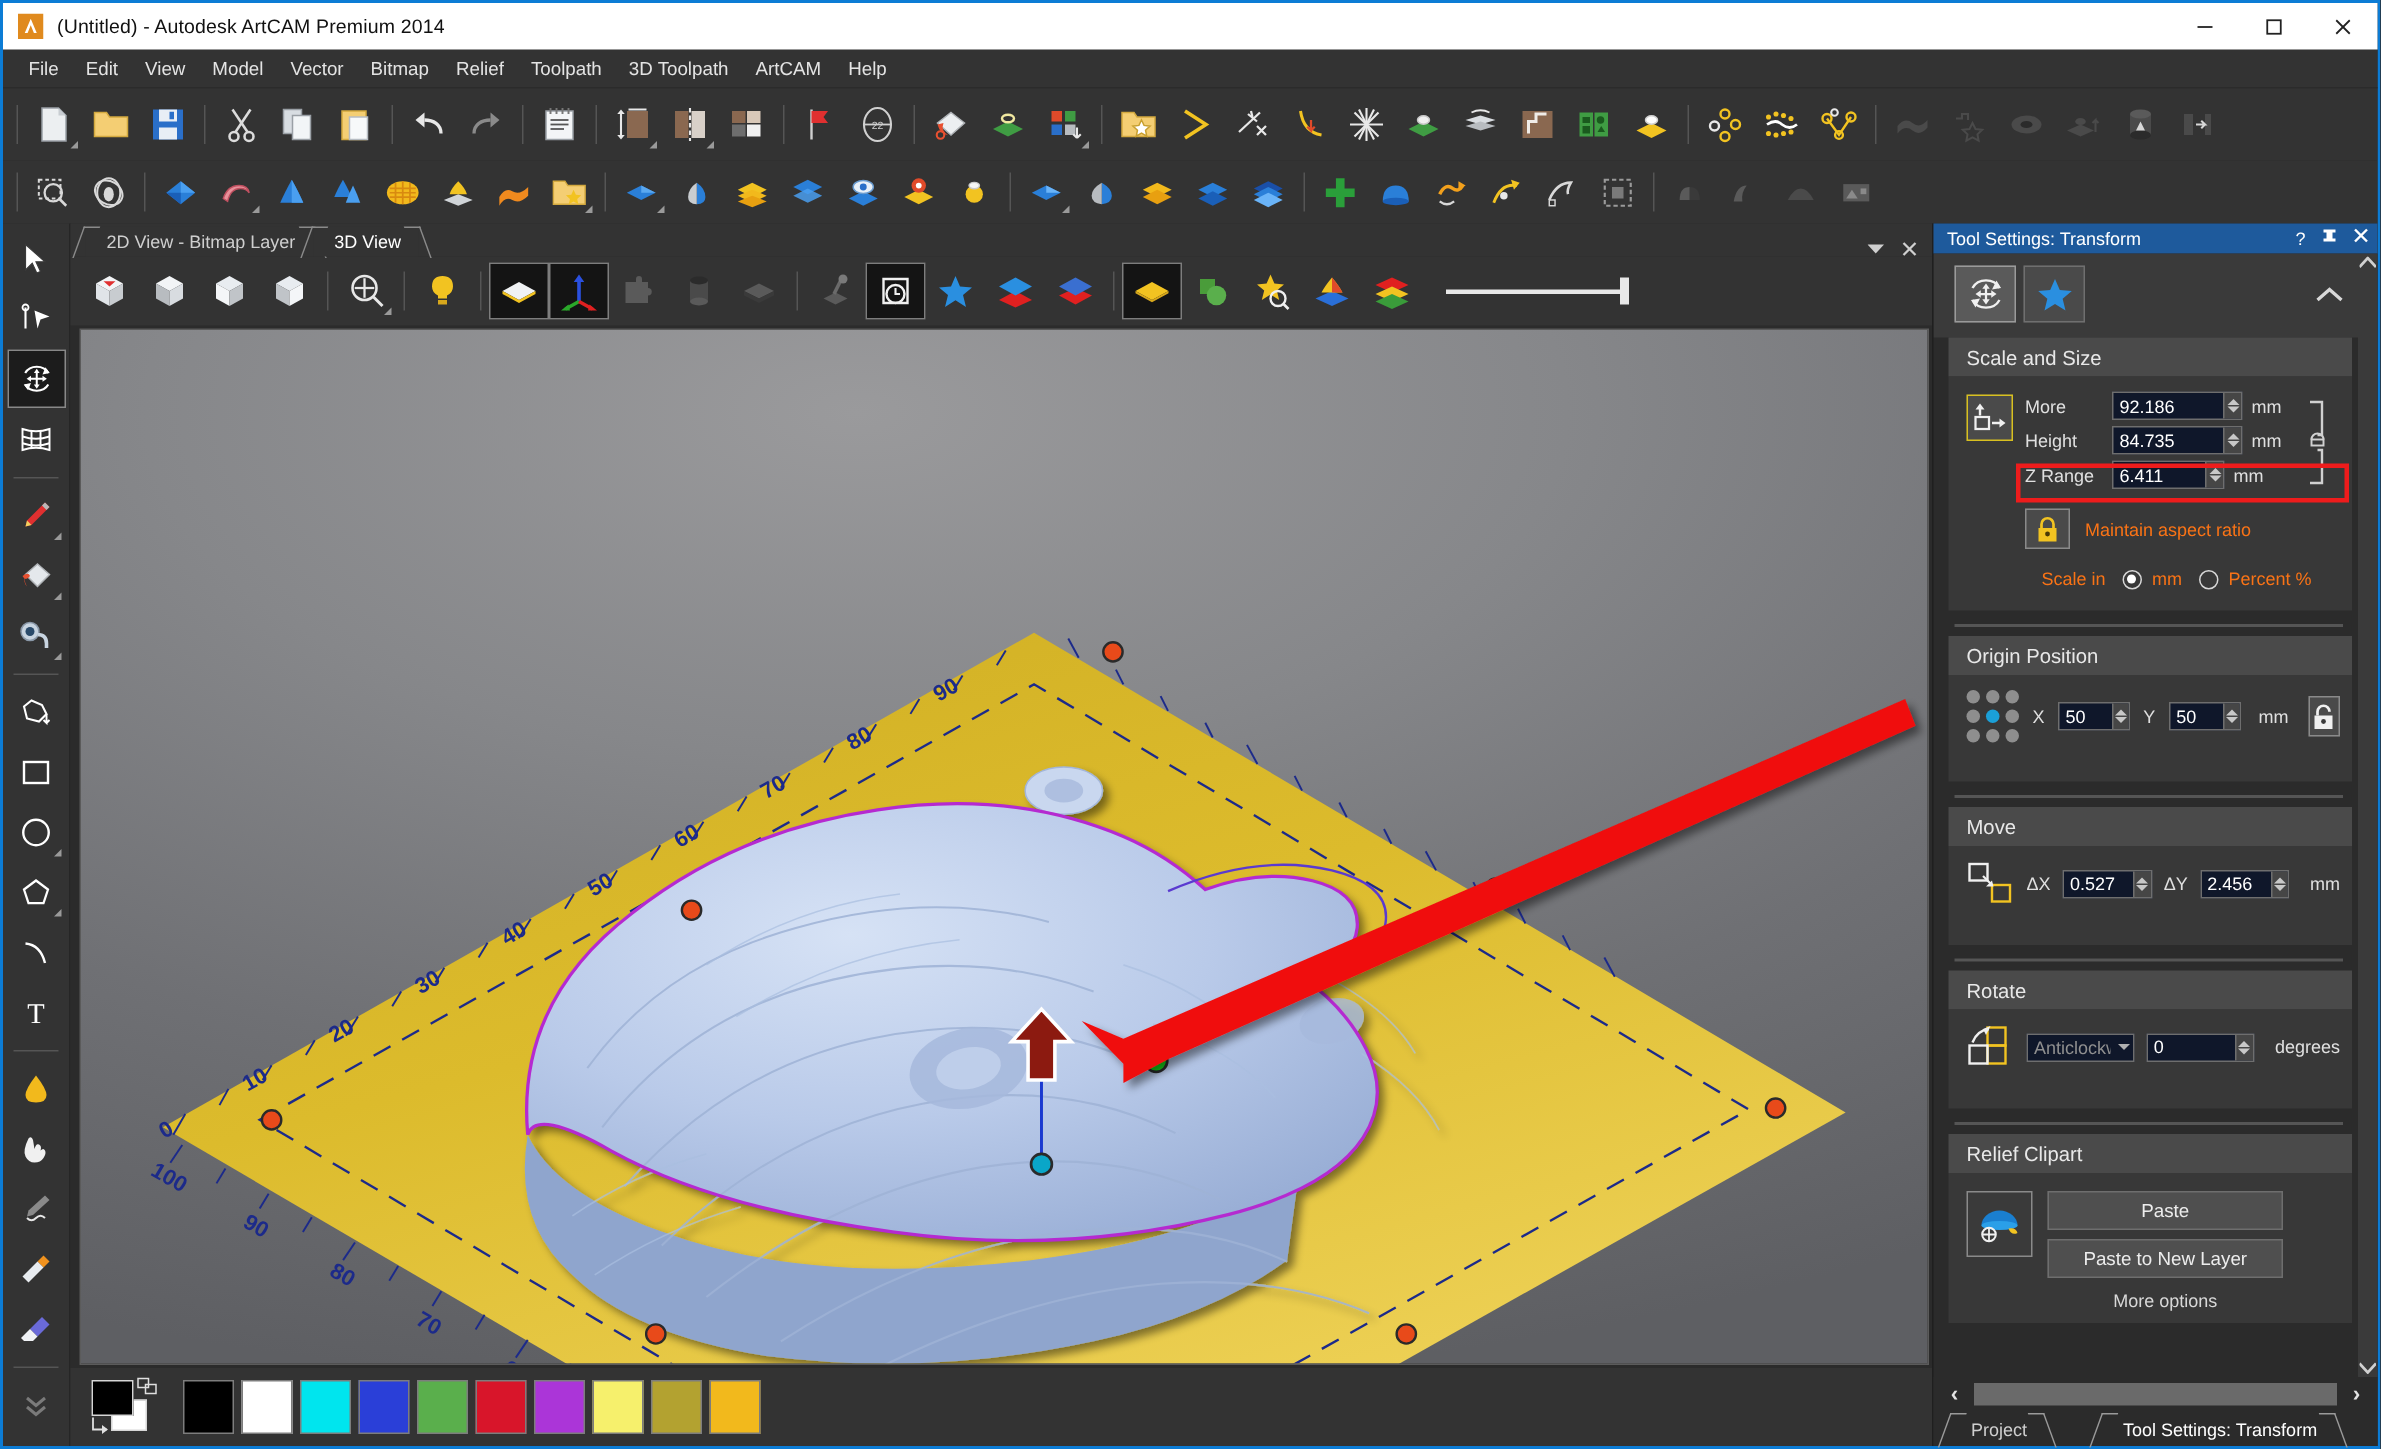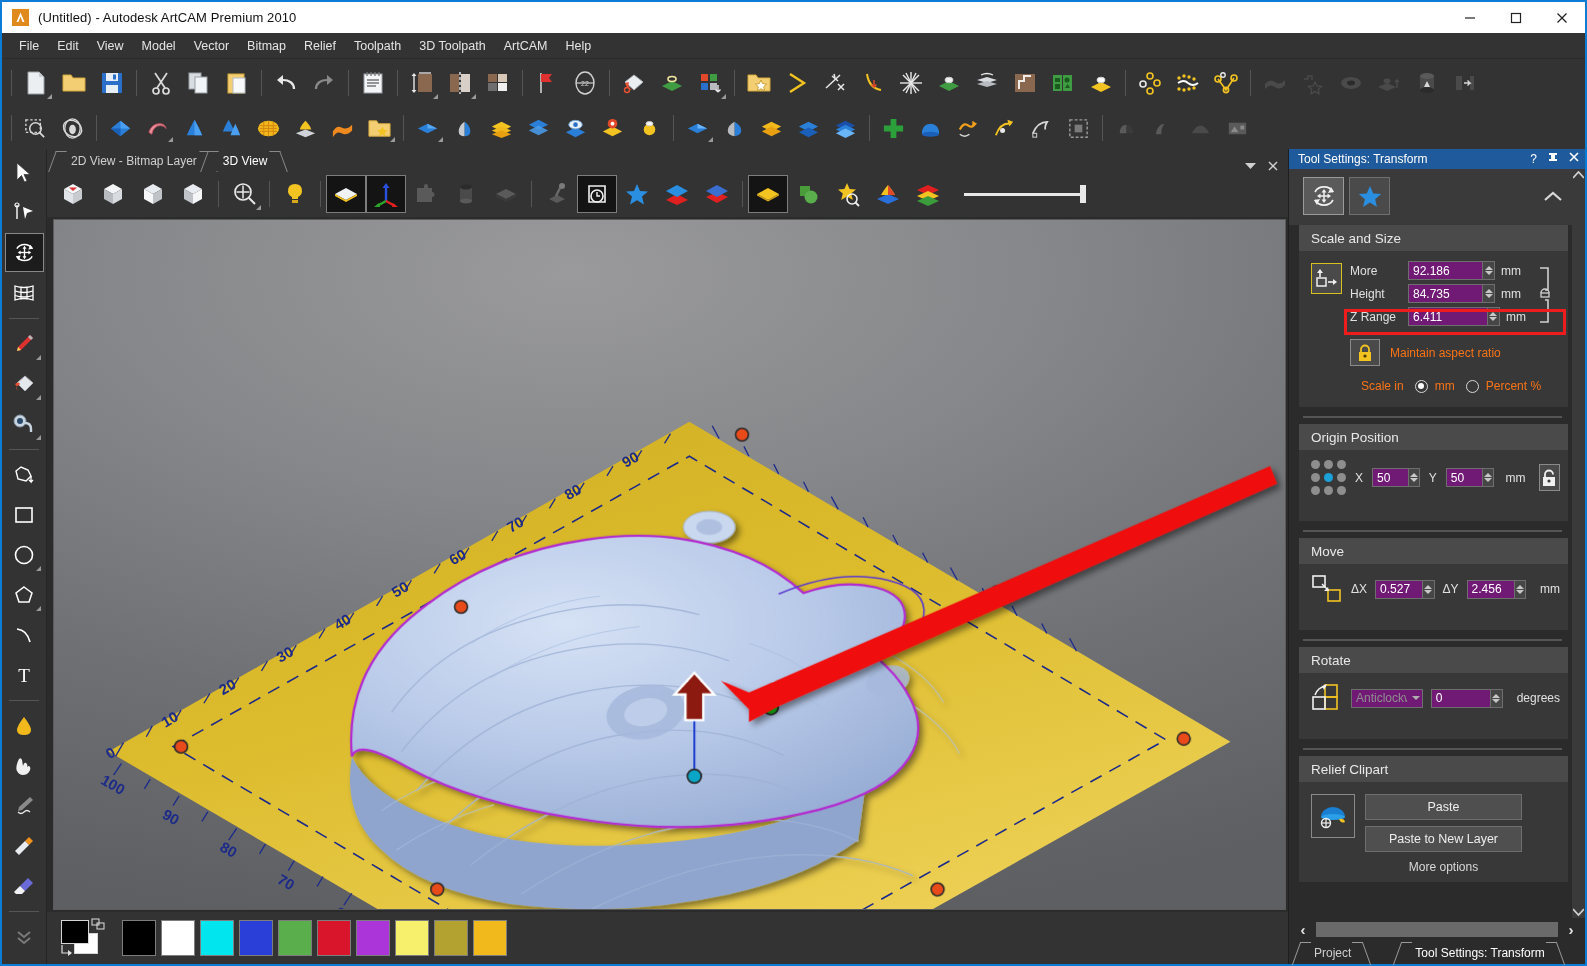--- a/index.html
+++ b/index.html
@@ -166,21 +166,21 @@
   .mode-btn.sel { background: #5a5a5a; border-color: #9a9a9a; }
   .sect-head {
     background: #4a4a4a; height: 26px; display: flex; align-items: center;
     padding-left: 12px; margin: 0 4px 0 10px;
   }
   .sect-head .st { font-size: 13.5px; color: #e8e8e8; }
   .sect-body { padding: 10px 8px 6px 12px; background: #383838; margin: 0 4px 0 10px; }
   .frow { display: flex; align-items: center; margin-bottom: 4px; }
   .flabel { font-size: 12px; color: #e0e0e0; }
   .spin {
-    display: flex; align-items: stretch; background: #701a75;
+    display: flex; align-items: stretch; background: #0f172a;
     border: 1px solid #6e6e6e; height: 19px;
   }
   .spin input {
     background: transparent; border: 0; color: #fff; font-size: 12px;
     padding: 0 4px; width: 100%; outline: none;
     font-family: "Liberation Sans", sans-serif;
   }
   .spin.dim input { color: #8f8f8f; }
   .spin-arrows {
     width: 14px; display: flex; flex-direction: column;
@@ -249,21 +249,21 @@
 
 <div id="app">
 
   <div class="titlebar">
     <div class="app-logo">
       <svg width="17" height="17" viewBox="0 0 17 17">
         <rect x="0" y="0" width="17" height="17" fill="#e08a1e"></rect>
         <path d="M8.5 3.5 L12.5 13 L10.6 13 L8.5 7.8 L6.4 13 L4.5 13 Z" fill="#fff"></path>
       </svg>
     </div>
-    <div class="title-text">(Untitled) - Autodesk ArtCAM Premium 2010</div>
+    <div class="title-text">(Untitled) - Autodesk ArtCAM Premium 2014</div>
     <div class="win-btns">
       <div class="win-btn">
         <svg width="12" height="12" viewBox="0 0 12 12">
             <line x1="1" y1="6" x2="11" y2="6" stroke="#222" stroke-width="1.2"></line>
           </svg>
       </div>
       <div class="win-btn">
         <svg width="12" height="12" viewBox="0 0 12 12">
             <rect x="1.5" y="1.5" width="9" height="9" fill="none" stroke="#222" stroke-width="1.2"></rect>
           </svg>
@@ -1410,21 +1410,21 @@
                     <input type="text" value="84.735" style="">
                     <div class="spin-arrows">
                         <div class="sp-up"></div>
                         <div class="sp-dn"></div>
                       </div>
                   </div>
                   <div class="unit">mm</div>
                 </div>
                 <div class="frow" style="margin-bottom:0">
                   <div class="flabel" style="width:58px">Z Range</div>
-                  <div class="spin" style="width:92px">
+                  <div class="spin" style="width:75px">
                     <input type="text" value="6.411" style="">
                     <div class="spin-arrows">
                         <div class="sp-up"></div>
                         <div class="sp-dn"></div>
                       </div>
                   </div>
                   <div class="unit">mm</div>
                 </div>
               </div>
               <div style="width:22px;margin-top:4px">

